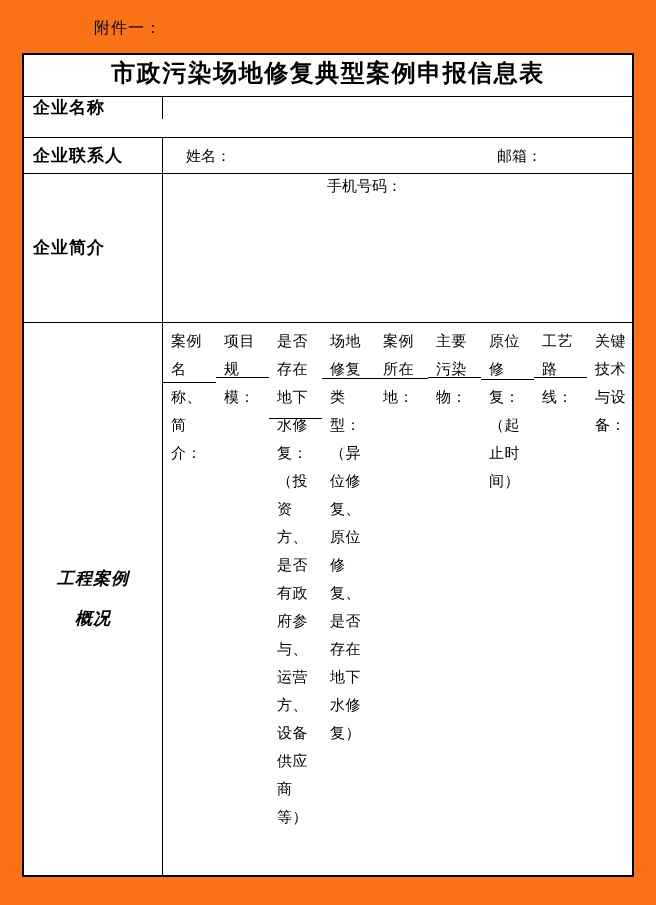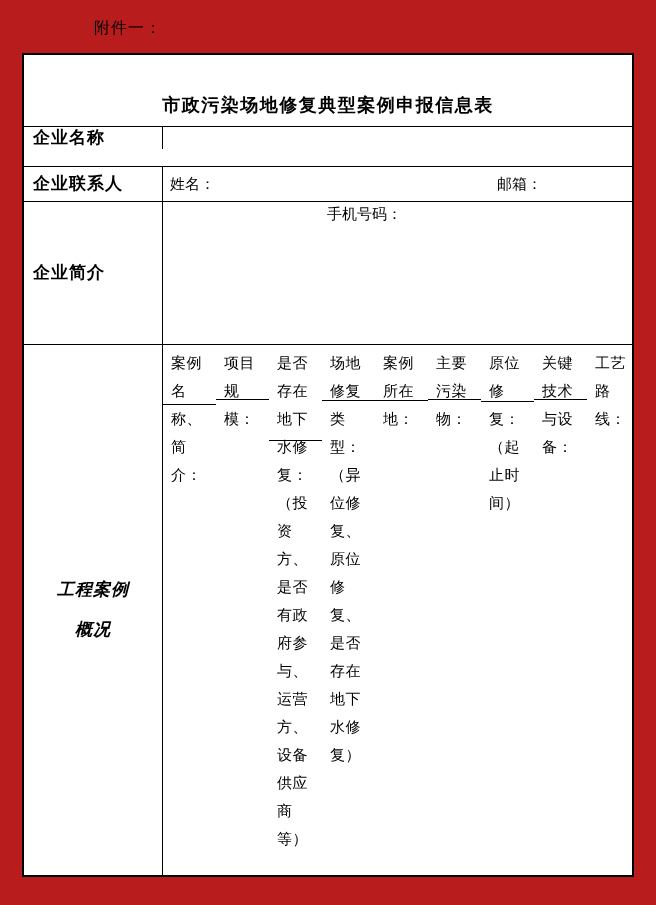--- a/index.html
+++ b/index.html
@@ -4,42 +4,41 @@
 <style>
   * { margin: 0; padding: 0; box-sizing: border-box; }
   html, body { background: #ffffff; }
   body {
     width: 656px; height: 905px;
     font-family: "Liberation Serif", "DejaVu Serif", serif;
     color: #000000;
     position: relative;
     overflow: hidden;
   }
-  .page { position: absolute; left: 0; top: 0; width: 656px; height: 905px; background: #b91c1c; }
+  .page { position: absolute; left: 0; top: 0; width: 656px; height: 905px; background: #f97316; }
 
   .attachment-label {
     position: absolute; left: 94px; top: 18px;
     font-size: 16px; line-height: 20px; letter-spacing: 1px;
   }
 
   .form-table {
     position: absolute; left: 22px; top: 53px;
     width: 612px; height: 824px;
     border: 2px solid #000000;
     display: flex; flex-direction: column;
     background: #ffffff;
   }
 
   .title-row {
     height: 42px; border-bottom: 1px solid #000000;
     display: flex; justify-content: center; align-items: flex-start;
     padding-top: 5px;
-    font-size: 18px; font-weight: bold; letter-spacing: 1.5px;
+    font-size: 24px; font-weight: bold; letter-spacing: 1.5px;
     line-height: 26px;
-    margin-top: 32px;
   }
 
   .row { display: flex; border-bottom: 1px solid #000000; }
   .row:last-child { border-bottom: none; }
   .row-company-name   { height: 41px; flex-direction: column; }
   .row-contact        { height: 37px; }
   .row-profile        { height: 149px; }
   .row-case-overview  { height: 555px; }
 
   .label-cell {
@@ -56,21 +55,21 @@
     font-style: italic;
   }
 
   .content-cell { flex: 1; position: relative; }
 
   .contact-cell { display: block; }
   .contact-cell .field-label {
     position: absolute; top: 50%; transform: translateY(-50%);
     font-size: 15px; white-space: nowrap;
   }
-  .field-name  { left: 7px; }
+  .field-name  { left: 23px; }
   .field-phone { left: 164px; margin-top: 30px; }
   .field-email { left: 334px; }
 
   .subrows { flex: 1; display: flex; flex-direction: row; }
   .subrow {
     border-bottom: 1px solid #000000;
     padding: 4px 14px 0 8px;
     font-size: 15px; line-height: 28px;
     letter-spacing: 0.5px;
   }
@@ -135,22 +134,22 @@
         <div class="subrow">
           <span>案例所在地：</span>
         </div>
         <div class="subrow">
           <span>主要污染物：</span>
         </div>
         <div class="subrow">
           <span>原位修复：（起止时间）</span>
         </div>
         <div class="subrow">
-          <span>关键技术与设备：</span>
+          <span>工艺路线：</span>
         </div>
         <div class="subrow">
-          <span>工艺路线：</span>
+          <span>关键技术与设备：</span>
         </div>
       </div>
     </div>
 
   </div>
 </div>
 
 </body></html>

